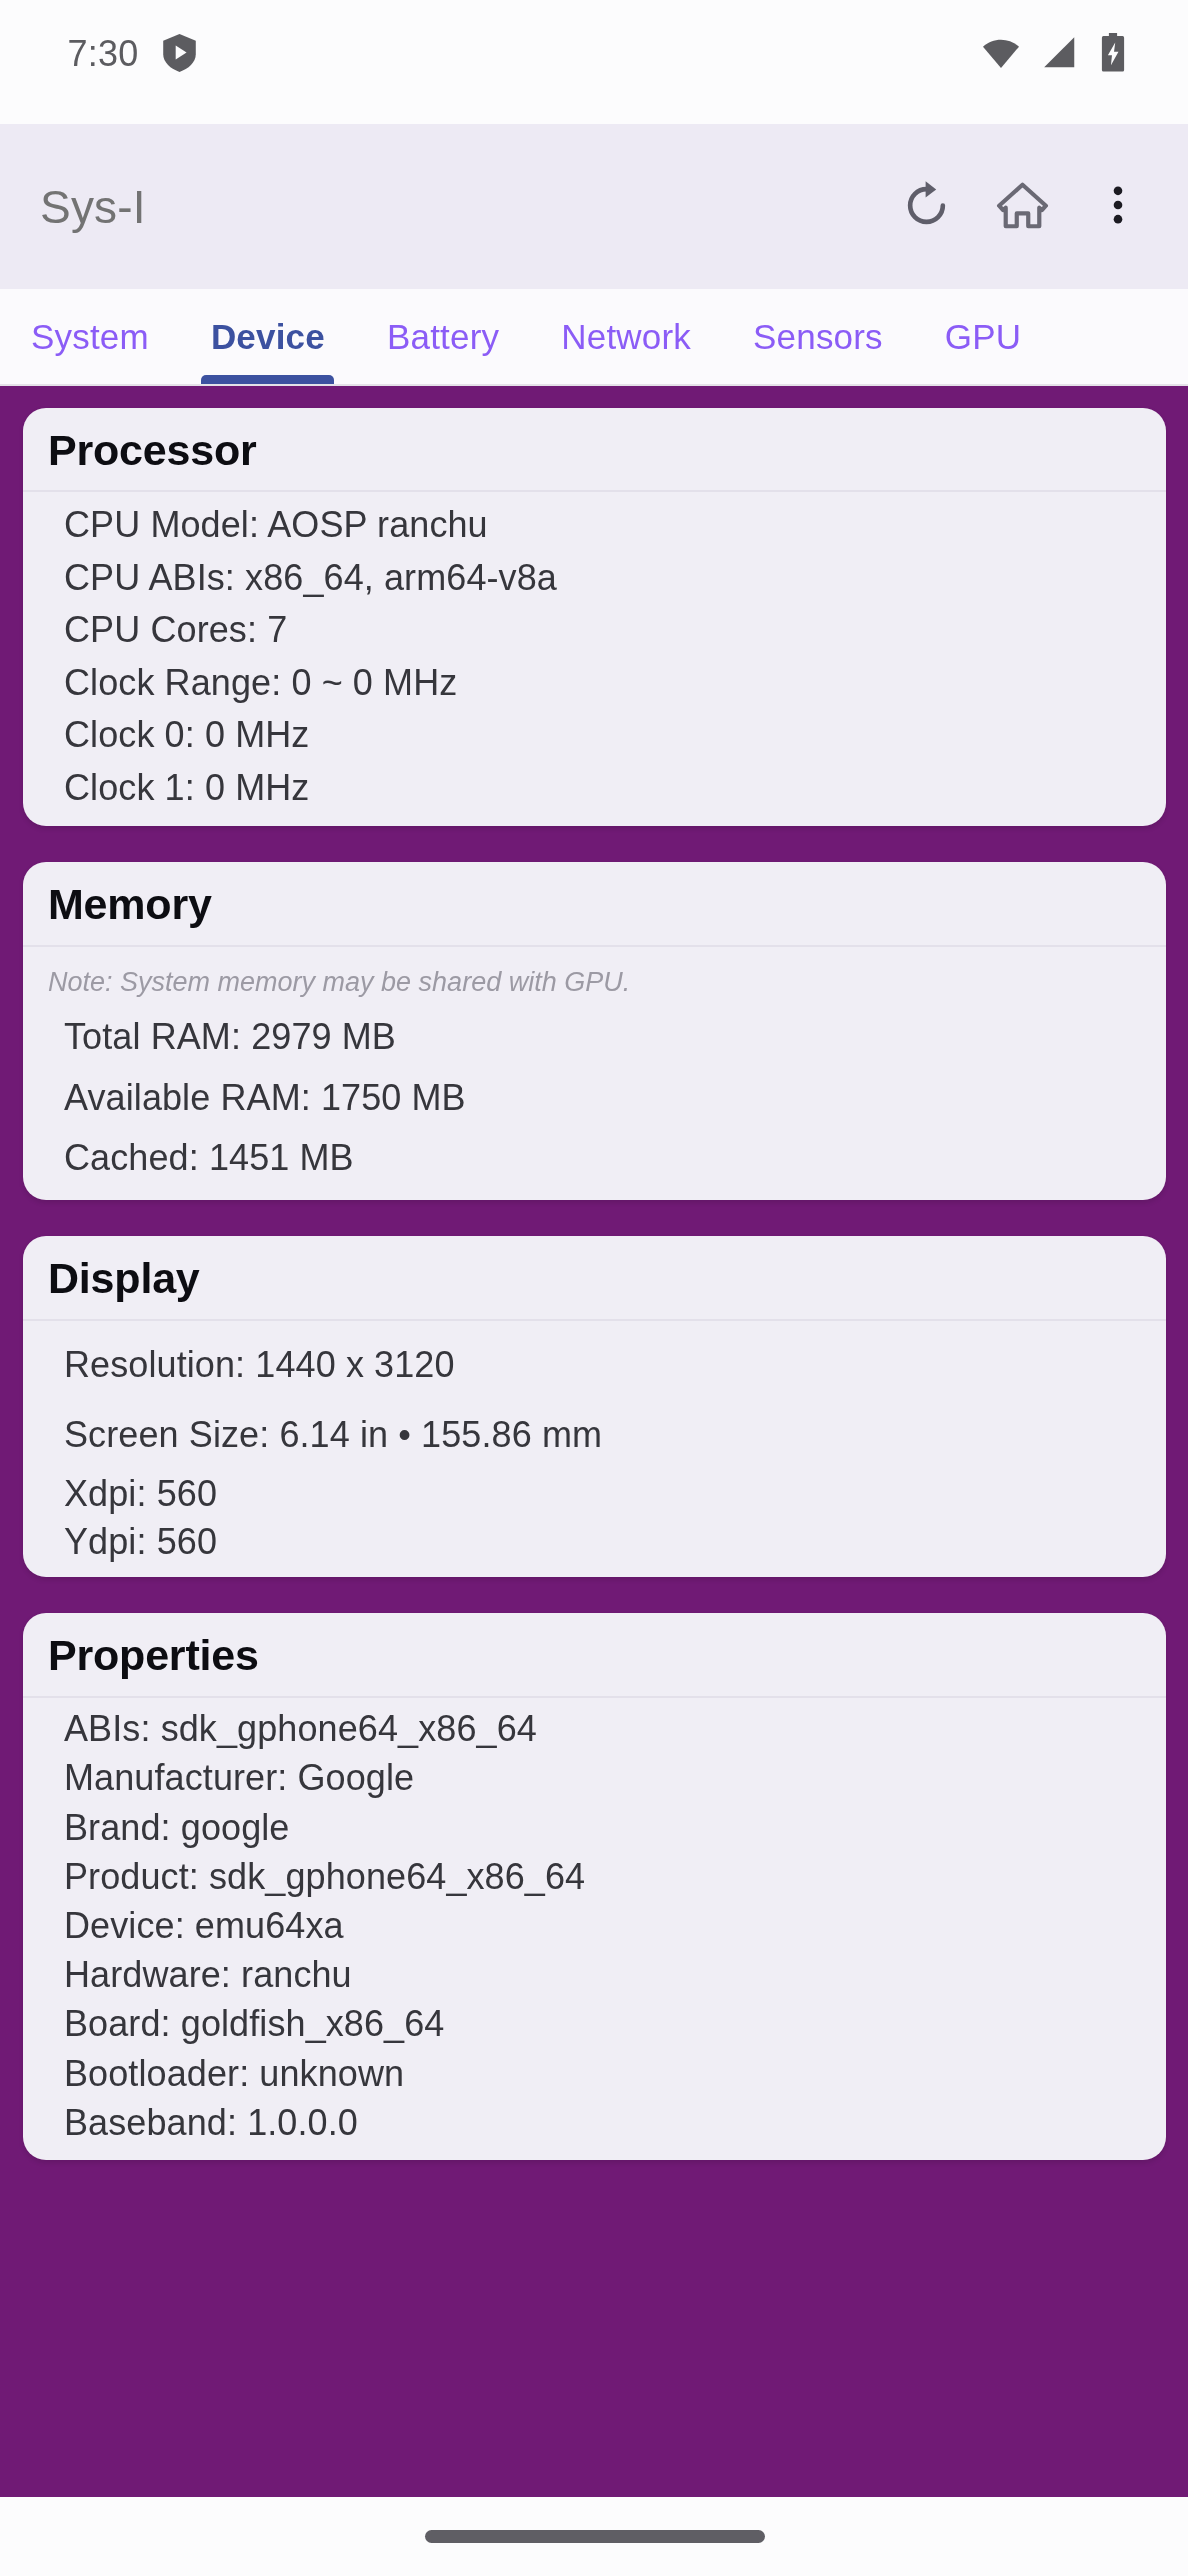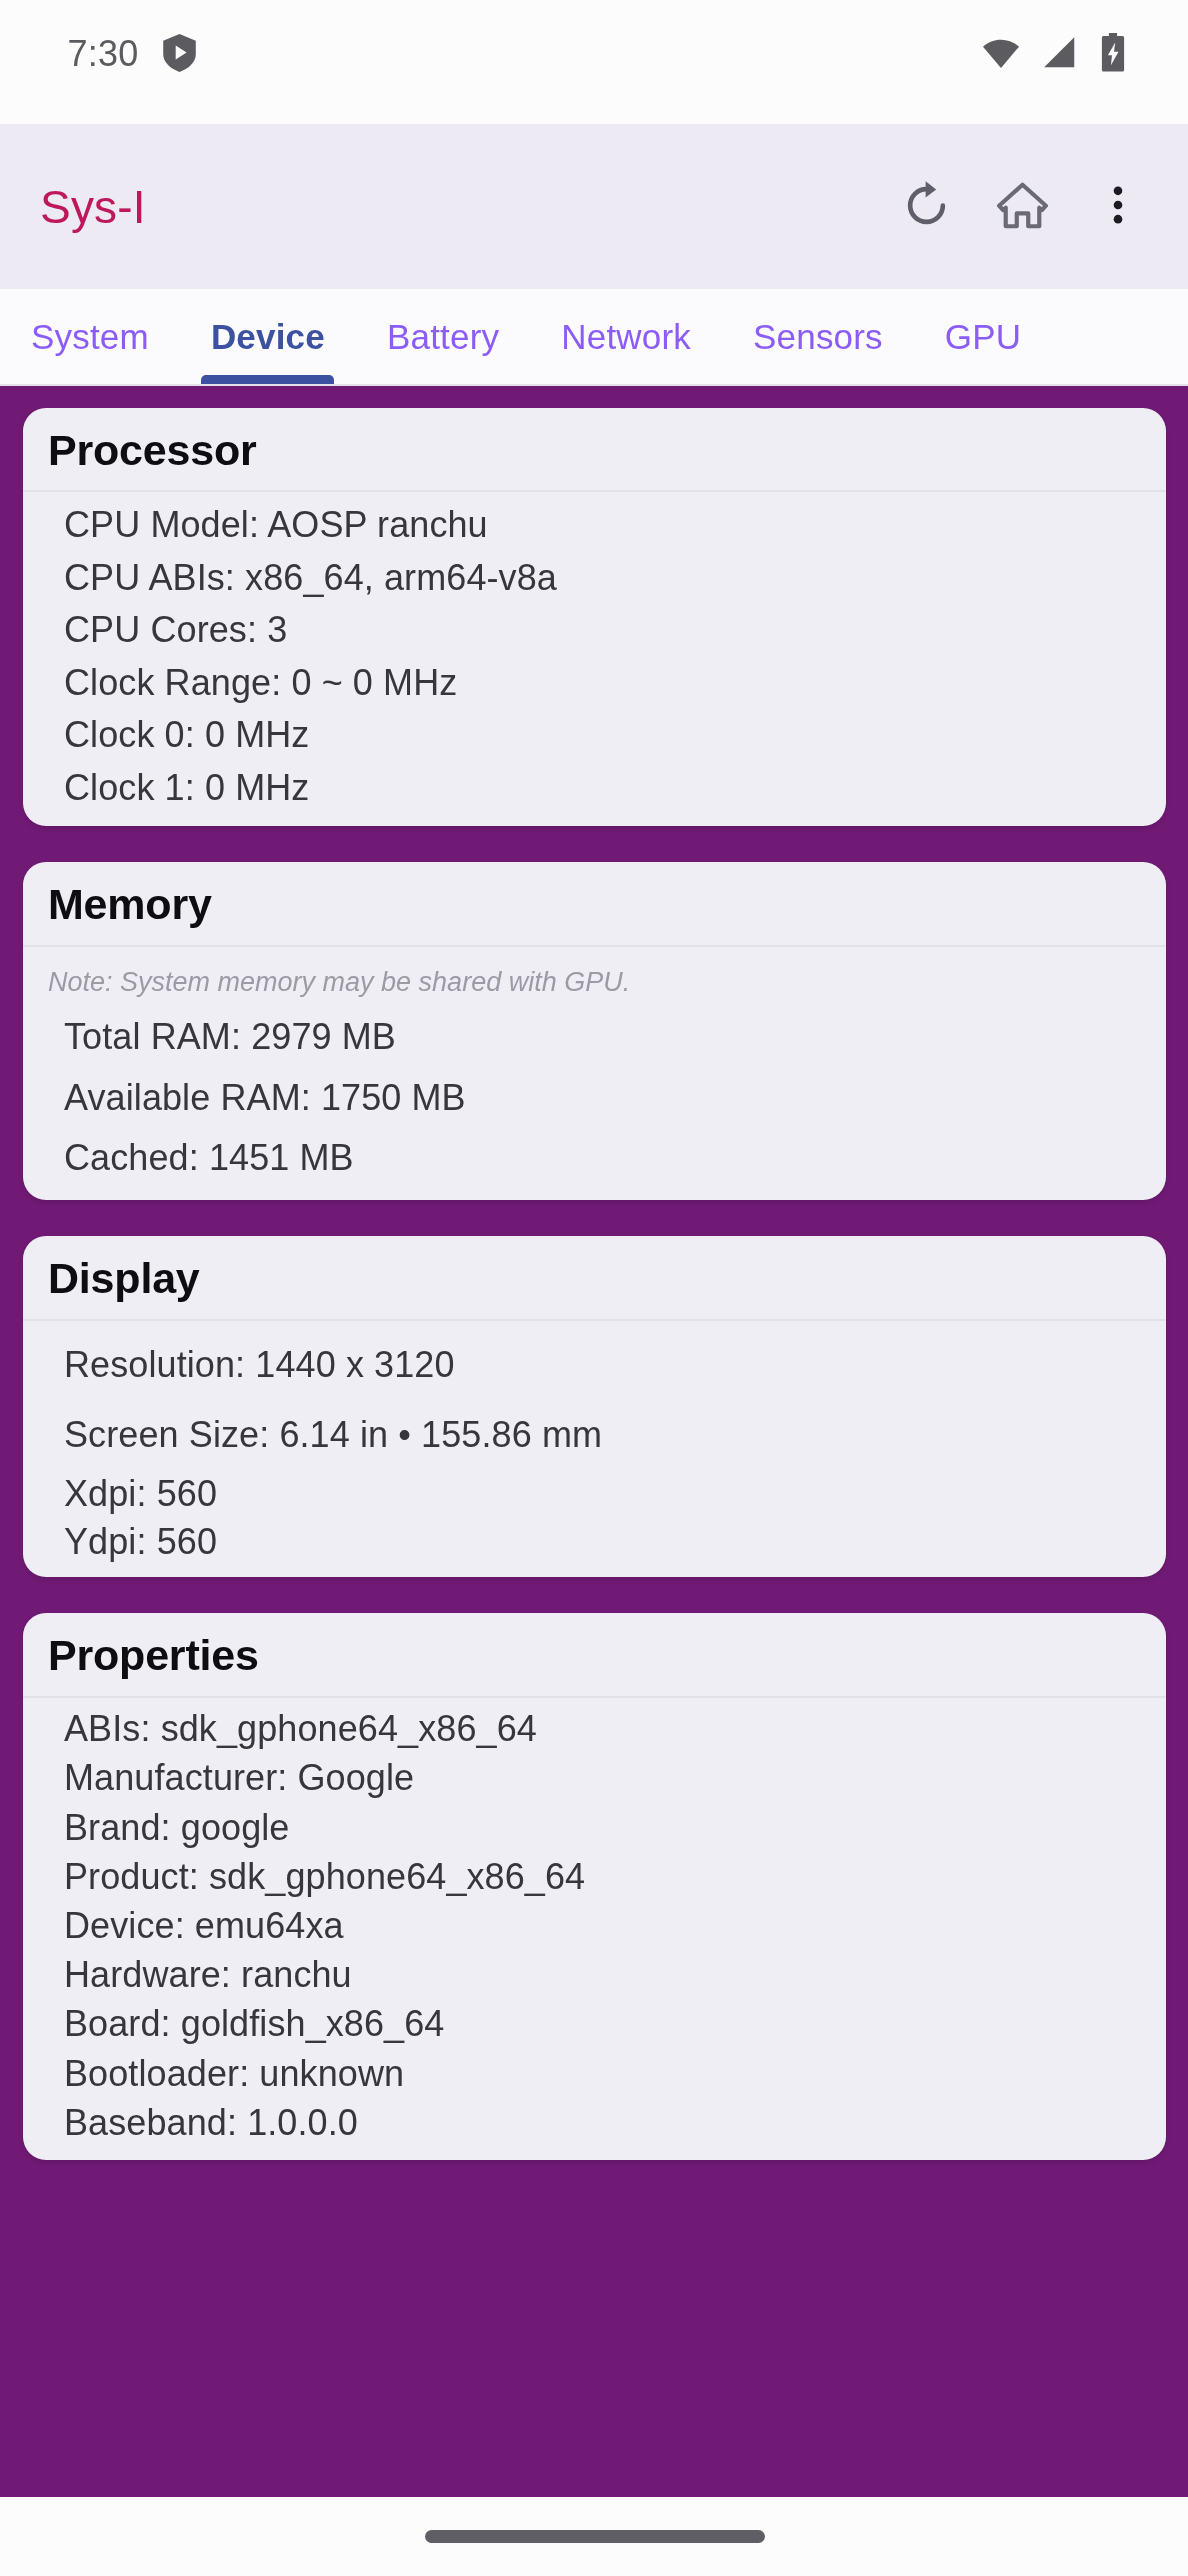--- a/index.html
+++ b/index.html
@@ -63,21 +63,21 @@
     height: 165px;
     background: #EDEAF4;
     display: flex;
     align-items: center;
     padding: 0 28px 0 40px;
     flex: 0 0 auto;
   }
   .app-title {
     font-size: 46px;
     font-weight: 400;
-    color: #be185d;
+    color: #737373;
     letter-spacing: 0.2px;
     flex: 1 1 auto;
     white-space: nowrap;
     overflow: hidden;
   }
   .app-actions {
     display: flex;
     align-items: center;
     gap: 10px;
     flex: 0 0 auto;
@@ -307,21 +307,21 @@
 
   <div class="content">
 
     <div class="card card--processor">
       <div class="card-header">
         <div class="card-title">Processor</div>
       </div>
       <div class="card-body">
         <div class="row">CPU Model: AOSP ranchu</div>
         <div class="row">CPU ABIs: x86_64, arm64-v8a</div>
-        <div class="row">CPU Cores: 3</div>
+        <div class="row">CPU Cores: 7</div>
         <div class="row">Clock Range: 0 ~ 0 MHz</div>
         <div class="row">Clock 0: 0 MHz</div>
         <div class="row">Clock 1: 0 MHz</div>
       </div>
     </div>
 
     <div class="card card--memory">
       <div class="card-header">
         <div class="card-title">Memory</div>
       </div>

